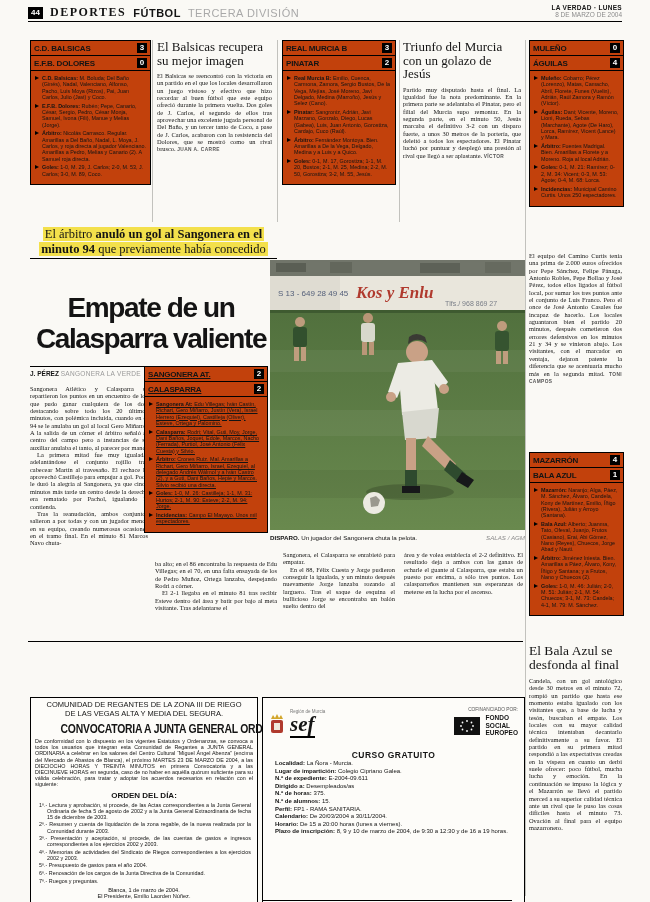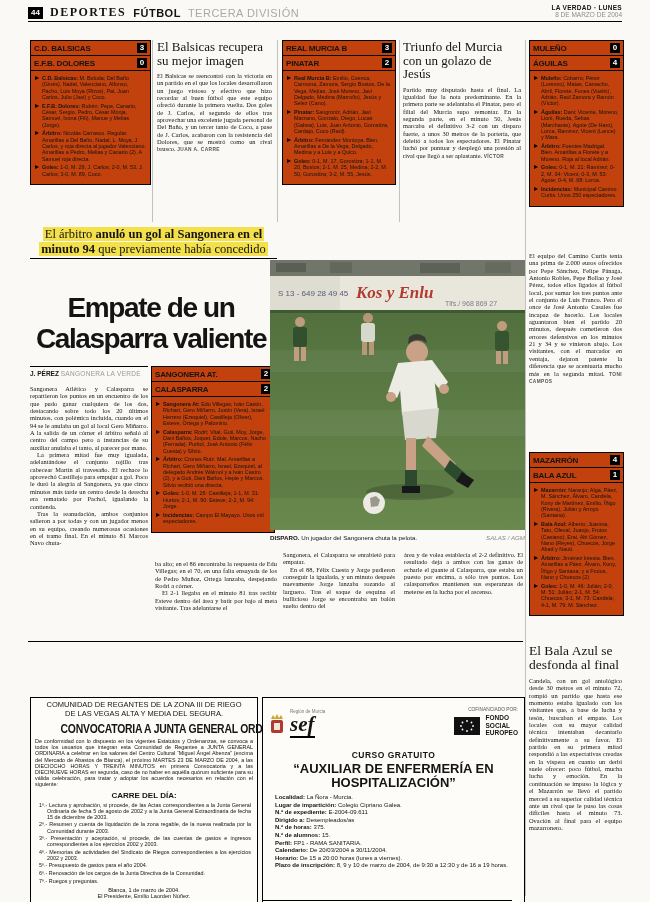--- a/index.html
+++ b/index.html
@@ -210,21 +210,21 @@
     <span>J. PÉREZ</span>
     <span class="byplace">SANGONERA LA VERDE</span>
   </div>
 
   <div class="abs art-body" style="left:30px;top:385px;width:118px;">
     <p>Sangonera Atlético y Calasparra se repartieron los puntos en un encuentro de los que pudo ganar cualquiera de los dos, destacando sobre todo los 20 últimos minutos, con polémica incluida, cuando en el 94 se le anulaba un gol al local Gero Miñarro. A la salida de un córner el árbitro señaló al centro del campo pero a instancias de su auxiliar anulaba el tanto, al parecer por mano.</p>
     <p>La primera mitad fue muy igualada, adelantándose el conjunto rojillo tras cabecear Martín al travesaño. El rechace lo aprovechó Castillejo para empujar a gol. Poco le duró la alegría al Sangonera, ya que cinco minutos más tarde un centro desde la derecha era rematado por Pachol, igualando la contienda.</p>
     <p>Tras la reanudación, ambos conjuntos salieron a por todas y con un jugador menos en su equipo, creando numerosas ocasiones en el tramo final. En el minuto 81 Marcos Navo chuta-</p>
   </div>
 
-  <div class="abs sbox" style="left:151px;top:366px;width:122px;">
+  <div class="abs sbox" style="left:144px;top:366px;width:122px;text-decoration:underline;">
     <div class="trow">
       <span class="tname">SANGONERA AT.</span>
       <span class="tscore">2</span>
     </div>
     <div class="trow">
       <span class="tname">CALASPARRA</span>
       <span class="tscore">2</span>
     </div>
     <div class="sdetails">
       <div class="dline"><span class="dlabel">Sangonera At:</span> <span>Edu Villegas; Iván Castín, Richart, Gero Miñarro, Justín (Vera), Israel Herrero (Ezequiel), Castilleja (Oliver), Esteve, Ortega y Palomino.</span></div>
@@ -320,21 +320,21 @@
 
   <div class="abs rule" style="left:28px;top:641px;width:495px;"></div>
 
   <div class="abs ad" style="left:30px;top:649px;width:226px;height:247px;">
     <div class="reg-org">
       <div>COMUNIDAD DE REGANTES DE LA ZONA III DE RIEGO</div>
       <div>DE LAS VEGAS ALTA Y MEDIA DEL SEGURA.</div>
     </div>
     <div class="reg-title"><span class="condensed">CONVOCATORIA A JUNTA GENERAL ORDINARIA</span></div>
     <div class="reg-intro">De conformidad con lo dispuesto en los vigentes Estatutos y Ordenanzas, se convoca a todos los usuarios que integran esta Comunidad de Regantes a JUNTA GENERAL ORDINARIA a celebrar en los salones del Centro Cultural “Miguel Ángel Abenza” (encima del Mercado de Abastos de Blanca), el próximo MARTES 23 DE MARZO DE 2004, a las DIECIOCHO HORAS Y TREINTA MINUTOS en primera Convocatoria y a las DIECINUEVE HORAS en segunda, caso de no haber en aquélla quórum suficiente para su válida celebración, para tratar y adoptar los acuerdos necesarios en relación con el siguiente:</div>
-    <div class="reg-orden">CARRE DEL DÍA:</div>
+    <div class="reg-orden">ORDEN DEL DÍA:</div>
     <div class="reg-item">1º.- Lectura y aprobación, si procede, de las Actas correspondientes a la Junta General Ordinaria de fecha 5 de agosto de 2002 y a la Junta General Extraordinaria de fecha 15 de diciembre de 2003.</div>
     <div class="reg-item">2º.- Resumen y cuenta de liquidación de la zona regable, de la nueva realizada por la Comunidad durante 2003.</div>
     <div class="reg-item">3º.- Presentación y aceptación, si procede, de las cuentas de gastos e ingresos correspondientes a los ejercicios 2002 y 2003.</div>
     <div class="reg-item">4º.- Memorias de actividades del Sindicato de Riegos correspondientes a los ejercicios 2002 y 2003.</div>
     <div class="reg-item">5º.- Presupuesto de gastos para el año 2004.</div>
     <div class="reg-item">6º.- Renovación de los cargos de la Junta Directiva de la Comunidad.</div>
     <div class="reg-item">7º.- Ruegos y preguntas.</div>
     <div class="reg-close">
       <span>Blanca, 1 de marzo de 2004.</span><br>
       <span>El Presidente, Emilio Laorden Núñez.</span>
@@ -372,23 +372,20 @@
           </svg>
           <div class="fondo" style="text-align:left;">
             <div>FONDO</div>
             <div>SOCIAL</div>
             <div>EUROPEO</div>
           </div>
         </div>
       </div>
     </div>
     <div class="sef-curso">CURSO GRATUITO</div>
-    <div class="sef-title">
-      <span>“AUXILIAR DE ENFERMERÍA EN</span><br><span>HOSPITALIZACIÓN”</span>
-    </div>
     <div class="sef-field"><b>Localidad:</b> <span>La Ñora - Murcia.</span></div>
     <div class="sef-field"><b>Lugar de impartición:</b> <span>Colegio Cipriano Galea.</span></div>
     <div class="sef-field"><b>N.º de expediente:</b> <span>E-2004-09.611</span></div>
     <div class="sef-field"><b>Dirigido a:</b> <span>Desempleados/as</span></div>
     <div class="sef-field"><b>N.º de horas:</b> <span>375.</span></div>
     <div class="sef-field"><b>N.º de alumnos:</b> <span>15.</span></div>
     <div class="sef-field"><b>Perfil:</b> <span>FP1 - RAMA SANITARIA.</span></div>
     <div class="sef-field"><b>Calendario:</b> <span>De 20/03/2004 a 30/11/2004.</span></div>
     <div class="sef-field"><b>Horario:</b> <span>De 15 a 20:00 horas (lunes a viernes).</span></div>
     <div class="sef-field"><b>Plazo de inscripción:</b> <span>8, 9 y 10 de marzo de 2004, de 9:30 a 12:30 y de 16 a 19 horas.</span></div>

